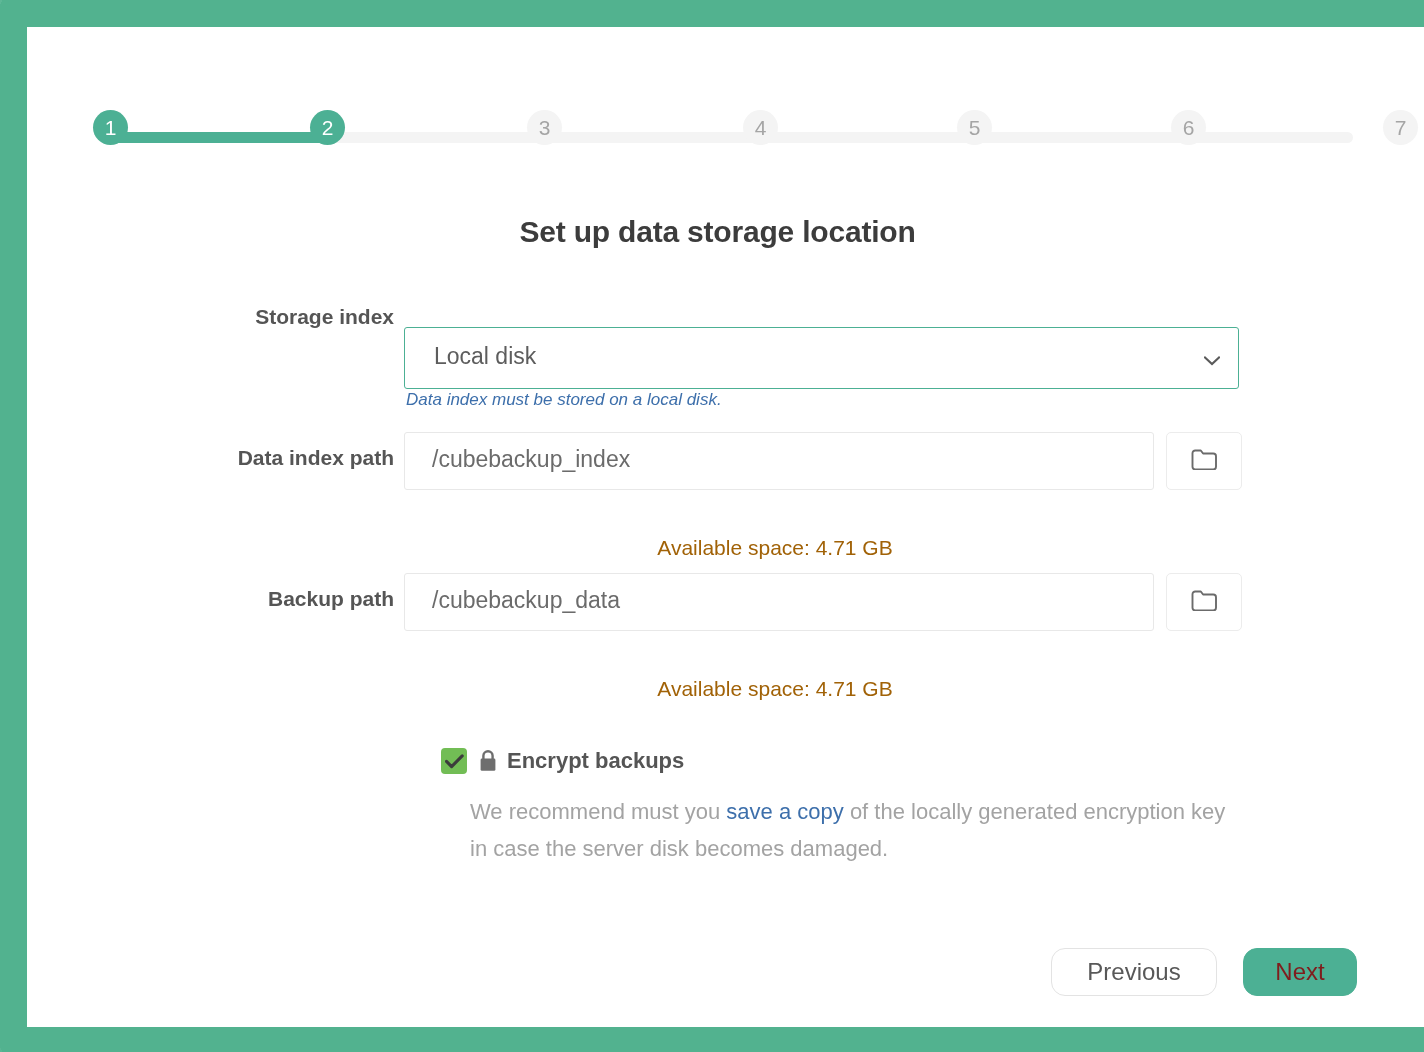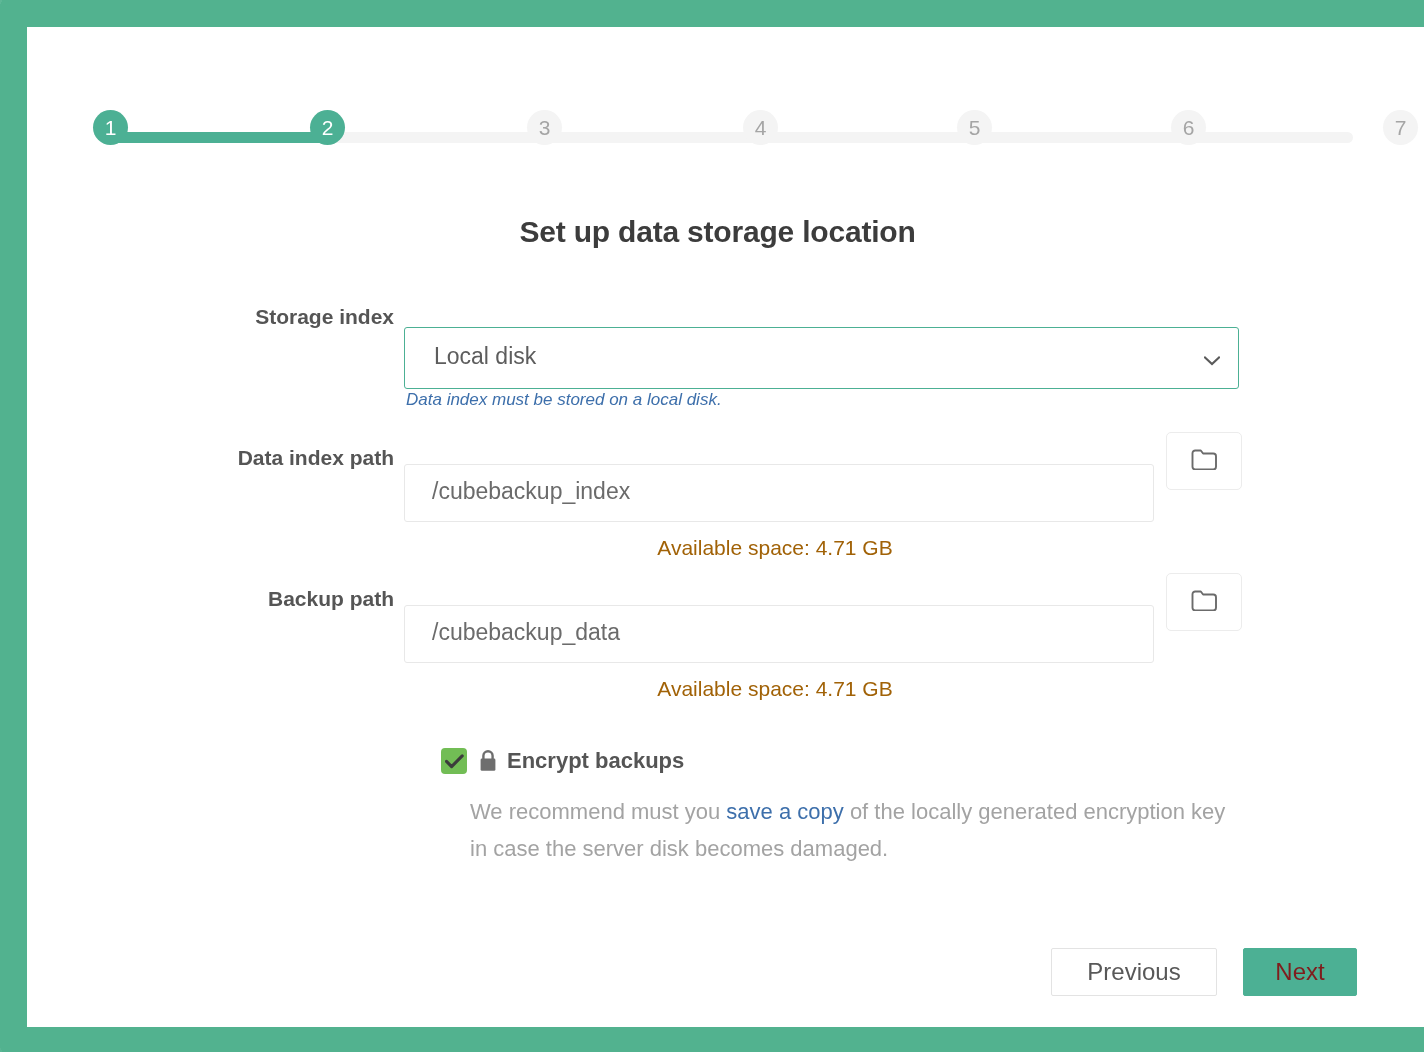--- a/index.html
+++ b/index.html
@@ -134,21 +134,20 @@
   }
 
   .text-input {
     position: absolute;
     left: 377px;
     width: 750px;
     height: 58px;
     border: 1px solid #e8e8e8;
     border-radius: 3px;
     background: #fff;
-    margin-top: 32px;
   }
   .text-input .val {
     position: absolute;
     left: 27px;
     top: 13px;
     font-size: 23px;
     color: #6b6b6b;
   }
 
   .browse-btn {
@@ -213,21 +212,21 @@
   .recommend a {
     color: #3d6fab;
     text-decoration: none;
     cursor: pointer;
   }
 
   
   .btn {
     position: absolute;
     height: 48px;
-    border-radius: 2px;
+    border-radius: 14px;
     font-size: 24px;
     display: flex;
     align-items: center;
     justify-content: center;
     cursor: pointer;
   }
   .btn-prev {
     left: 1024px;
     top: 921px;
     width: 166px;

